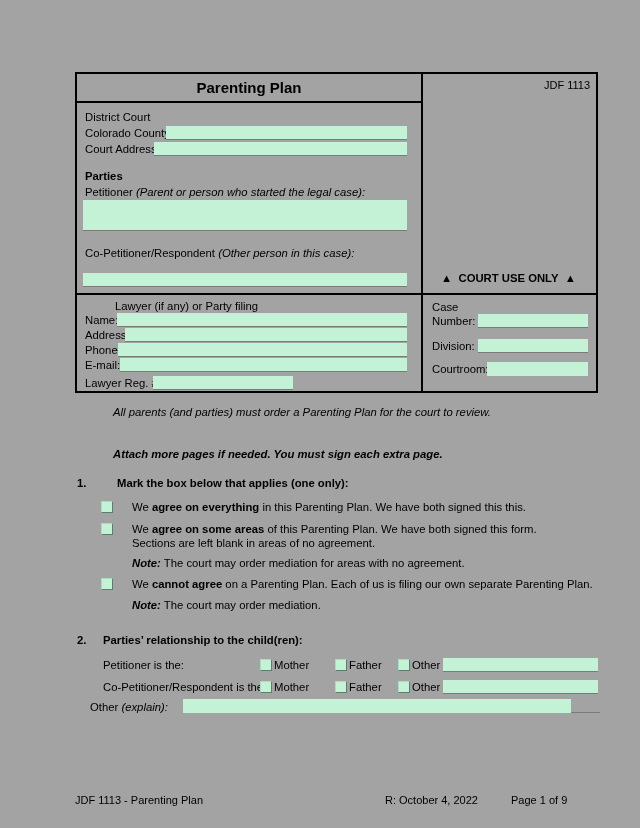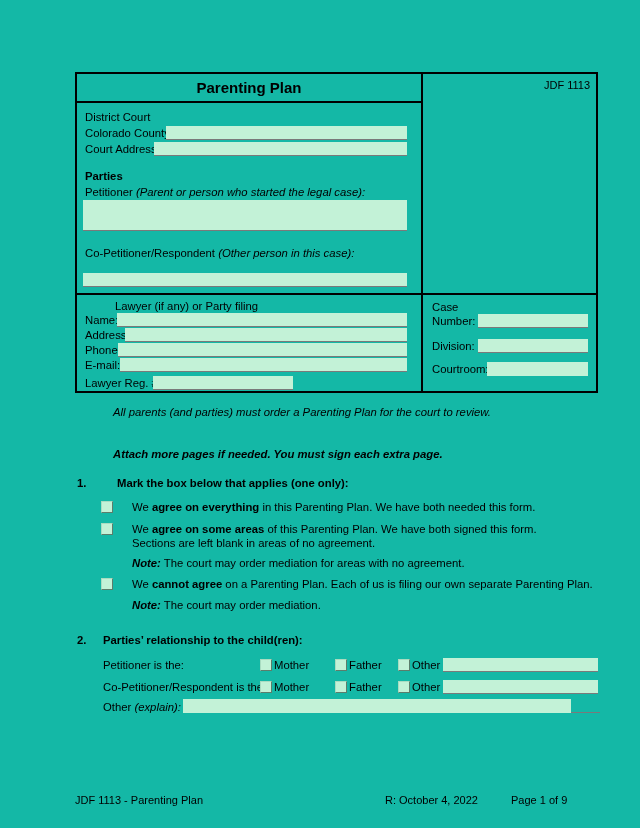--- a/index.html
+++ b/index.html
@@ -1,18 +1,18 @@
 <!DOCTYPE html>
 <html><head>
 <meta charset="utf-8">
 <style>
   * { margin:0; padding:0; box-sizing:border-box; }
   html,body { background:#fff; }
   .page {
-    position:relative; width:640px; height:828px; background:#14b8a6;
+    position:relative; width:640px; height:828px; background:#a3a3a3;
     font-family:"Liberation Sans", sans-serif; color:#000; font-size:11.3px; line-height:14px;
     overflow:hidden;
   }
   .abs { position:absolute; }
   .b { font-weight:bold; }
   .i { font-style:italic; }
   .bi { font-weight:bold; font-style:italic; }
   .nowrap { white-space:nowrap;text-align:center; }
   
   .hdr { position:absolute; left:75px; top:72px; width:523px; height:321px; border:2px solid #000; }
@@ -45,20 +45,21 @@
     <div class="fld" style="left:89px; top:52px; width:241px;"></div>
     <div class="abs" style="left:8px; top:68px;">Court Address:</div>
     <div class="fld" style="left:77px; top:68px; width:253px;"></div>
 
     <div class="abs b" style="left:8px; top:95px;">Parties</div>
     <div class="abs nowrap" style="left:8px; top:111px;"><span>Petitioner </span><span class="i">(Parent or person who started the legal case):</span></div>
     <div class="fld" style="left:6px; top:126px; width:324px; height:31px;"></div>
     <div class="abs nowrap" style="left:8px; top:172px;"><span>Co-Petitioner/Respondent </span><span class="i">(Other person in this case):</span></div>
     <div class="fld" style="left:6px; top:199px; width:324px;"></div>
 
+    <div class="abs b nowrap" style="left:346px; top:197px; width:171px; text-align:center;"><span>▲</span>&nbsp;&nbsp;<span>COURT USE ONLY</span>&nbsp;&nbsp;<span>▲</span></div>
 
     <div class="abs nowrap" style="left:8px; top:225px;margin-left:30px;">Lawyer (if any) or Party filing</div>
     <div class="abs" style="left:8px; top:239px;">Name:</div>
     <div class="fld" style="left:40px; top:239px; width:290px;"></div>
     <div class="abs" style="left:8px; top:254px;">Address:</div>
     <div class="fld" style="left:48px; top:254px; width:282px;"></div>
     <div class="abs" style="left:8px; top:269px;">Phone:</div>
     <div class="fld" style="left:41px; top:269px; width:289px;"></div>
     <div class="abs" style="left:8px; top:284px;">E-mail:</div>
     <div class="fld" style="left:43px; top:284px; width:287px;"></div>
@@ -74,21 +75,21 @@
     <div class="fld-noline" style="left:410px; top:288px; width:101px;"></div>
   </div>
 
   <div class="abs i nowrap" style="left:113px; top:405px;">All parents (and parties) must order a Parenting Plan for the court to review.</div>
   <div class="abs bi nowrap" style="left:113px; top:447px;">Attach more pages if needed.  You must sign each extra page.</div>
 
   <div class="abs b" style="left:77px; top:476px;">1.</div>
   <div class="abs b nowrap" style="left:117px; top:476px;">Mark the box below that applies (one only):</div>
 
   <div class="cb" style="left:101px; top:501px;"></div>
-  <div class="abs nowrap" style="left:132px; top:500px;"><span>We </span><span class="b">agree on everything</span><span> in this Parenting Plan.  We have both needed this form.</span></div>
+  <div class="abs nowrap" style="left:132px; top:500px;"><span>We </span><span class="b">agree on everything</span><span> in this Parenting Plan.  We have both signed this this.</span></div>
 
   <div class="cb" style="left:101px; top:523px;"></div>
   <div class="abs" style="left:132px; top:522px; width:448px;"><span>We </span><span class="b">agree on some areas</span><span> of this Parenting Plan.  We have both signed this form.  Sections are left blank in areas of no agreement.</span></div>
 
   <div class="abs nowrap" style="left:132px; top:556px;"><span class="bi">Note:</span><span> The court may order mediation for areas with no agreement.</span></div>
 
   <div class="cb" style="left:101px; top:578px;"></div>
   <div class="abs nowrap" style="left:132px; top:577px;"><span>We </span><span class="b">cannot agree</span><span> on a Parenting Plan.  Each of us is filing our own separate Parenting Plan.</span></div>
 
   <div class="abs nowrap" style="left:132px; top:598px;"><span class="bi">Note:</span><span> The court may order mediation.</span></div>
@@ -107,21 +108,21 @@
 
   <div class="abs nowrap" style="left:103px; top:680px;">Co-Petitioner/Respondent is the:</div>
   <div class="cb" style="left:260px; top:681px;"></div>
   <div class="abs" style="left:274px; top:680px;">Mother</div>
   <div class="cb" style="left:335px; top:681px;"></div>
   <div class="abs" style="left:349px; top:680px;">Father</div>
   <div class="cb" style="left:398px; top:681px;"></div>
   <div class="abs" style="left:412px; top:680px;">Other</div>
   <div class="fld" style="left:443px; top:680px; width:155px;"></div>
 
-  <div class="abs nowrap" style="left:103px; top:700px;"><span>Other </span><span class="i">(explain):</span></div>
+  <div class="abs nowrap" style="left:90px; top:700px;"><span>Other </span><span class="i">(explain):</span></div>
   <div class="abs" style="left:183px; top:699px; width:417px; height:14px; border-bottom:1.5px solid #7a7a7a;">
     <div style="width:388px; height:14px; background:#c3f2d7;"></div>
   </div>
 
   <div class="abs footer nowrap" style="left:75px; top:793px;">JDF 1113 - Parenting Plan</div>
   <div class="abs footer nowrap" style="left:385px; top:793px;">R: October 4, 2022</div>
   <div class="abs footer nowrap" style="left:511px; top:793px;">Page 1 of 9</div>
 
 </div>
 

